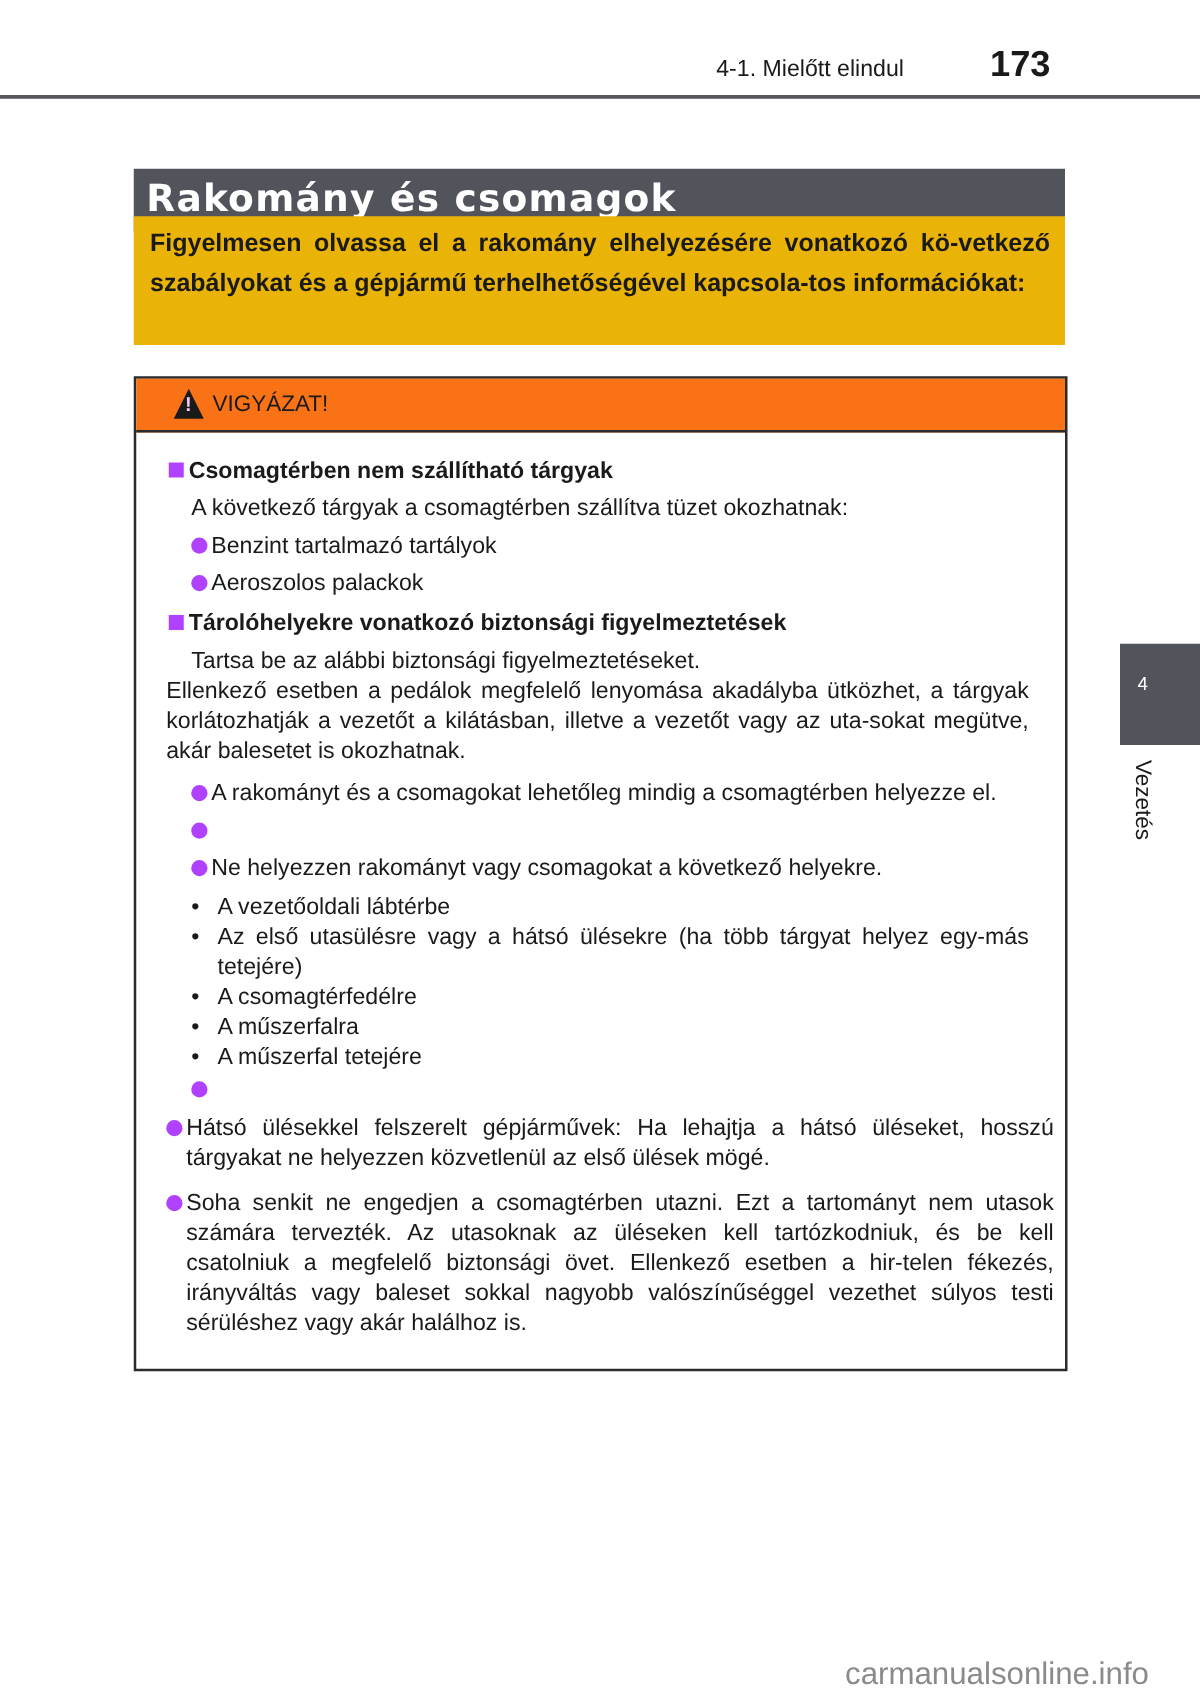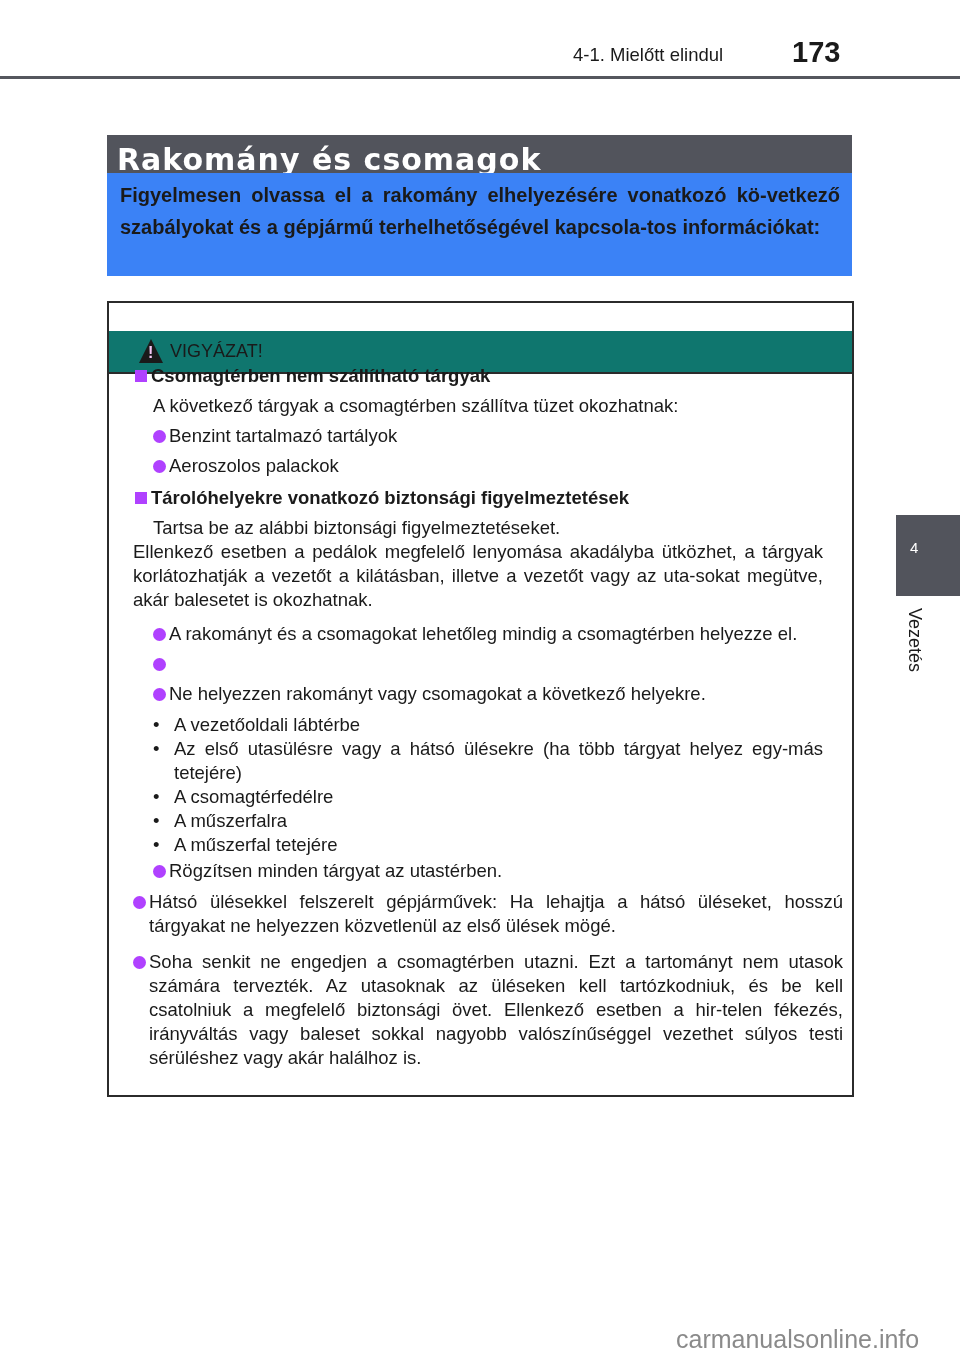--- a/index.html
+++ b/index.html
@@ -3,24 +3,24 @@
 <meta charset="utf-8">
 <style>
   html, body { margin:0; padding:0; }
   body { width:960px; height:1352px; background:#ffffff; position:relative; overflow:hidden;
          font-family:"Liberation Sans", sans-serif; color:#1a1a1a; }
   .hdr-section { position:absolute; left:573px; top:44px; font-size:18.5px; color:#1a1a1a; }
   .hdr-page { position:absolute; left:792px; top:36px; font-size:29px; font-weight:bold; color:#1a1a1a; }
   .hdr-rule { position:absolute; left:0; top:76px; width:960px; height:3px; background:#55575e; }
   .title-bar { position:absolute; left:107px; top:95px; width:745px; height:51px; background:#52545c;margin-top:40px; }
   .title-bar span { position:absolute; left:10px; top:7px; font-size:30px; font-weight:bold; color:#ffffff; letter-spacing:1px; font-family:"DejaVu Sans", sans-serif; }
-  .intro { position:absolute; left:107px; top:173px; width:745px; height:103px; background:#3b82f6; }
+  .intro { position:absolute; left:107px; top:173px; width:745px; height:103px; background:#eab308; }
   .intro p { margin:0; position:absolute; left:13px; top:6px; width:720px; font-size:20px; font-weight:bold; line-height:32px; text-align:justify; color:#1a1a1a; }
   .warn { position:absolute; left:107px; top:301px; width:743px; height:792px; border:2px solid #2b2b2b; background:#fff; }
-  .warn-head { height:41px; background:#0f766e; border-bottom:2px solid #2b2b2b; position:relative;margin-top:28px; }
+  .warn-head { height:41px; background:#f97316; border-bottom:2px solid #2b2b2b; position:relative; }
   .warn-head .tri { position:absolute; left:30px; top:8px; width:0; height:0; border-left:12px solid transparent; border-right:12px solid transparent; border-bottom:24px solid #1a1a1a; }
   .warn-head .tri::after { content:"!"; position:absolute; left:-3px; top:5px; color:#f6c8f6; font-weight:bold; font-size:16px; font-family:"Liberation Sans", sans-serif; }
   .warn-head .label { position:absolute; left:61px; top:10px; font-size:18px; color:#1a1a1a; }
   .content { position:absolute; left:0; top:43px; width:743px; }
   .line { position:absolute; font-size:18.5px; line-height:24px; white-space:nowrap;padding-left:20px; }
   .h { font-weight:bold; }
   .sq { display:inline-block; width:12px; height:12px; background:#b041ff; margin-right:4px; vertical-align:0; }
   .dot { display:inline-block; width:13px; height:13px; border-radius:50%; background:#b041ff; margin-right:3px; vertical-align:-1px; }
   .para { position:absolute; font-size:18.5px; line-height:24px; text-align:justify; text-align-last:left; }
   .sub { position:absolute; font-size:18.5px; line-height:24px; }
@@ -78,21 +78,21 @@
       </div>
     <div class="sub" style="left:44px; top:463px; width:670px;">
         <span class="b">•</span>
         <div style="padding-left:21px;">A műszerfalra</div>
       </div>
     <div class="sub" style="left:44px; top:487px; width:670px;">
         <span class="b">•</span>
         <div style="padding-left:21px;">A műszerfal tetejére</div>
       </div>
 
-    <div class="line" style="left:24px; top:513px;"><span class="dot"></span><span>Rögzítsen minden tárgyat az utastérben.</span></div>
+    <div class="line" style="left:24px; top:513px;"><span class="dot"></span></div>
 
     <div class="para" style="left:24px; top:544px; width:710px;">
         <span class="dot" style="position:absolute; left:0; top:6px;"></span>
         <div style="padding-left:16px; text-align:justify; text-align-last:left;">Hátsó ülésekkel felszerelt gépjárművek: Ha lehajtja a hátsó üléseket, hosszú tárgyakat ne helyezzen közvetlenül az első ülések mögé.</div>
       </div>
 
     <div class="para" style="left:24px; top:604px; width:710px;">
         <span class="dot" style="position:absolute; left:0; top:6px;"></span>
         <div style="padding-left:16px; text-align:justify; text-align-last:left;">Soha senkit ne engedjen a csomagtérben utazni. Ezt a tartományt nem utasok számára tervezték. Az utasoknak az üléseken kell tartózkodniuk, és be kell csatolniuk a megfelelő biztonsági övet. Ellenkező esetben a hir-telen fékezés, irányváltás vagy baleset sokkal nagyobb valószínűséggel vezethet súlyos testi sérüléshez vagy akár halálhoz is.</div>
       </div>

